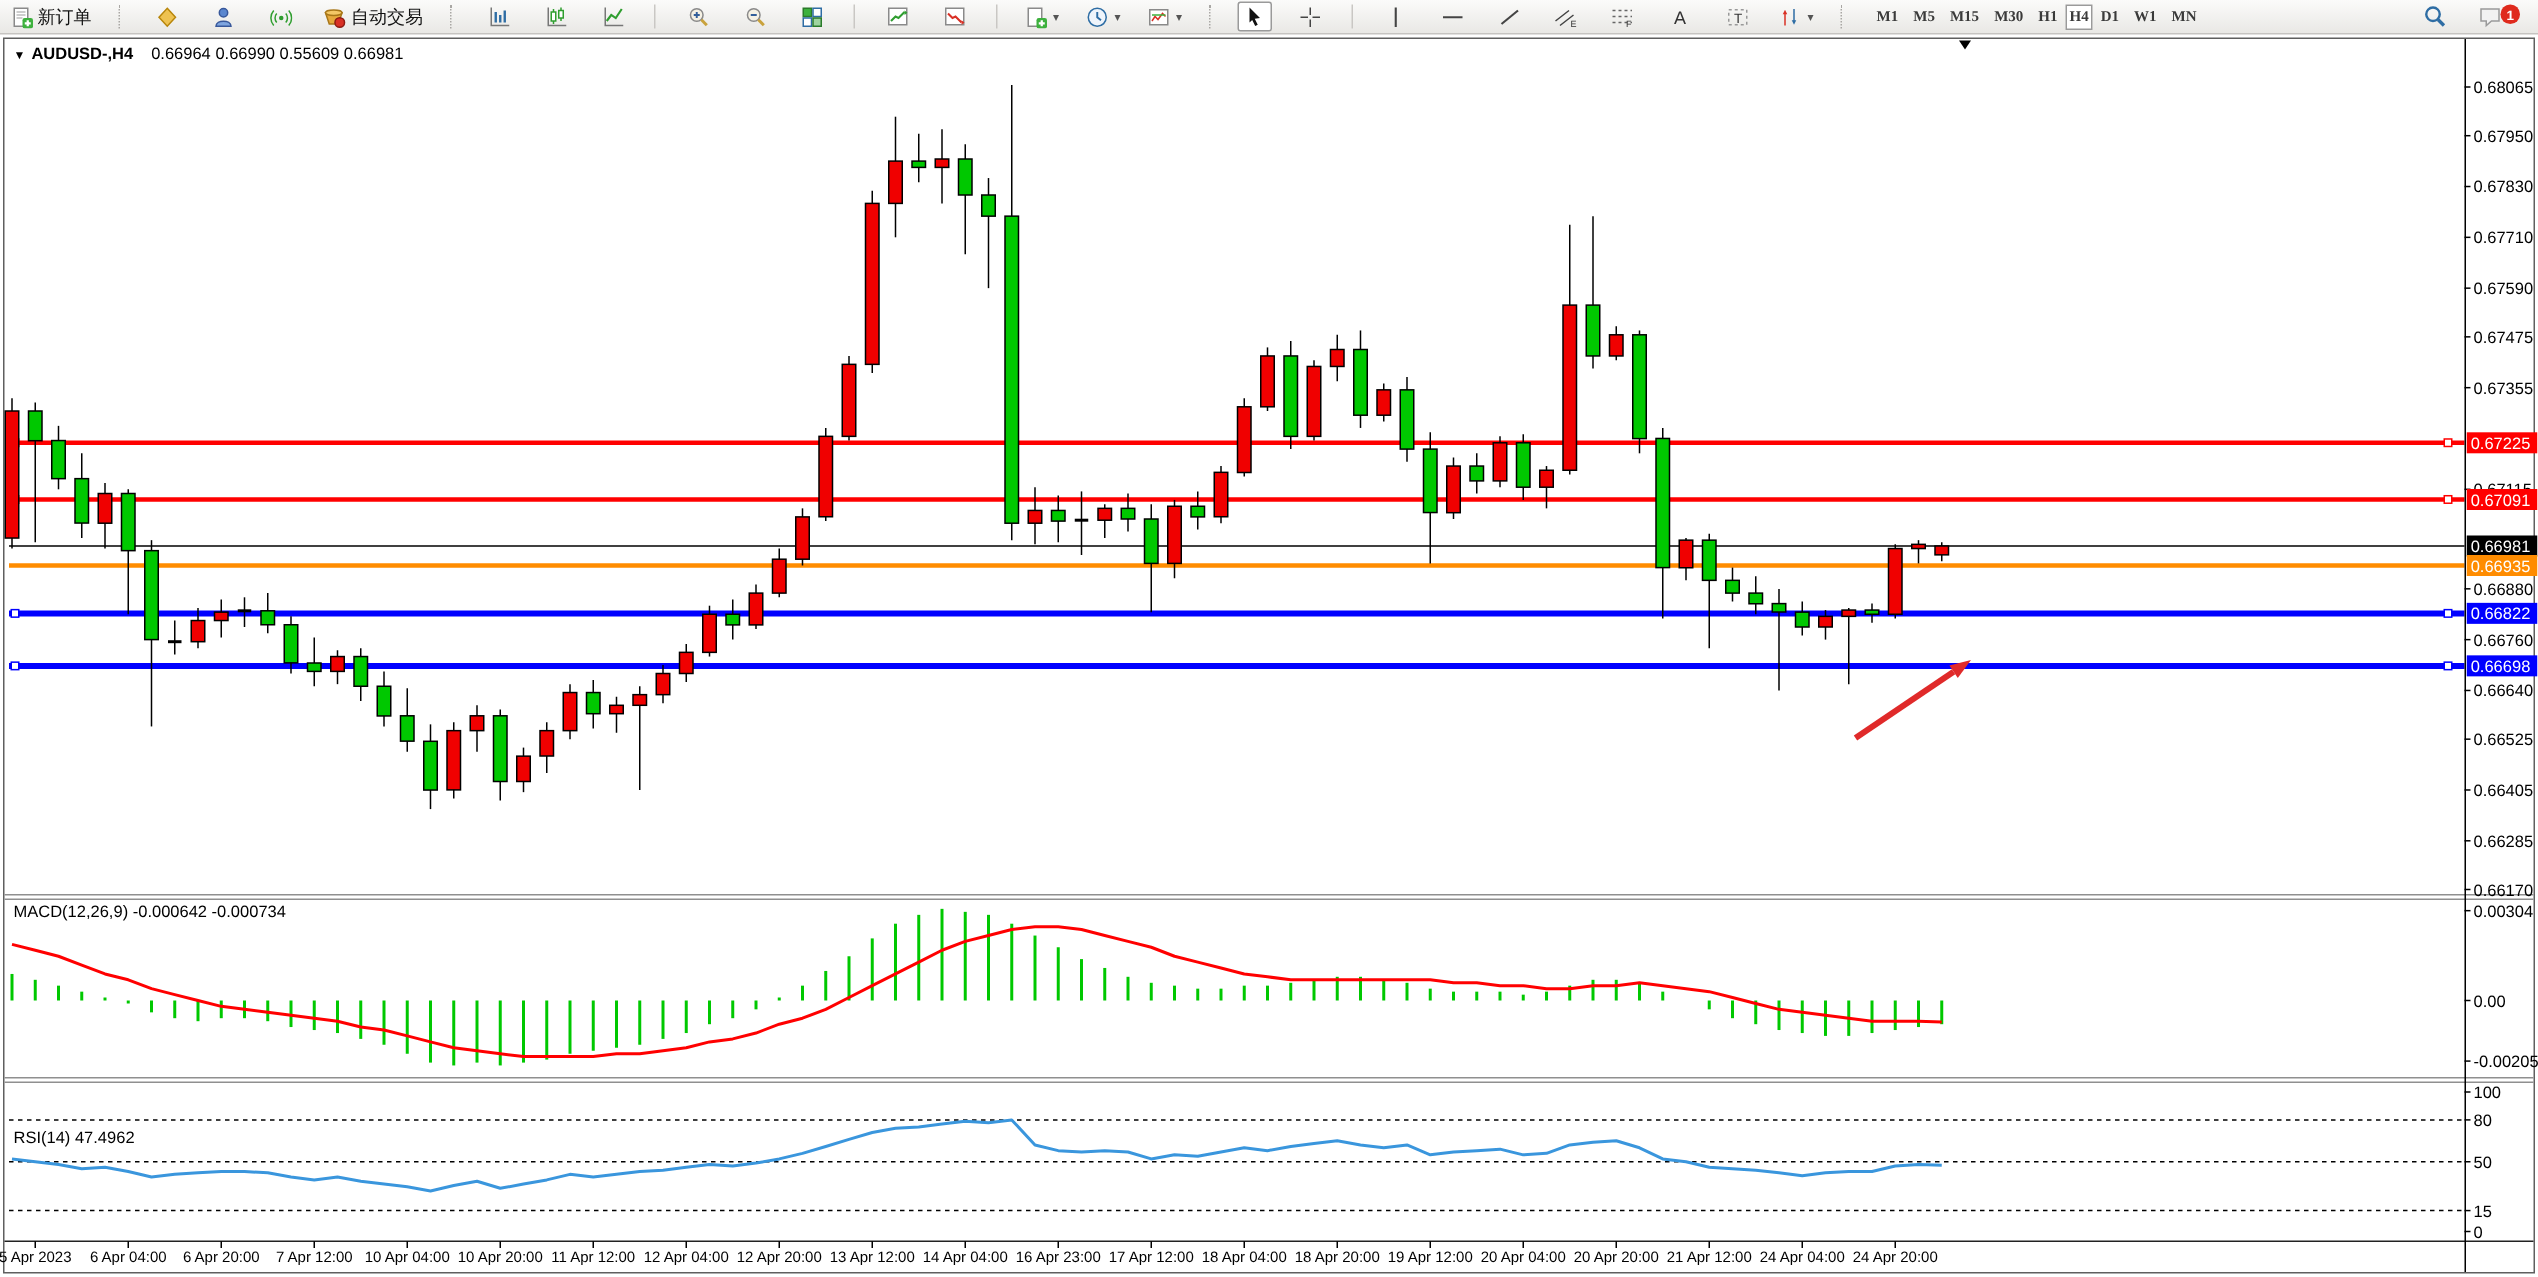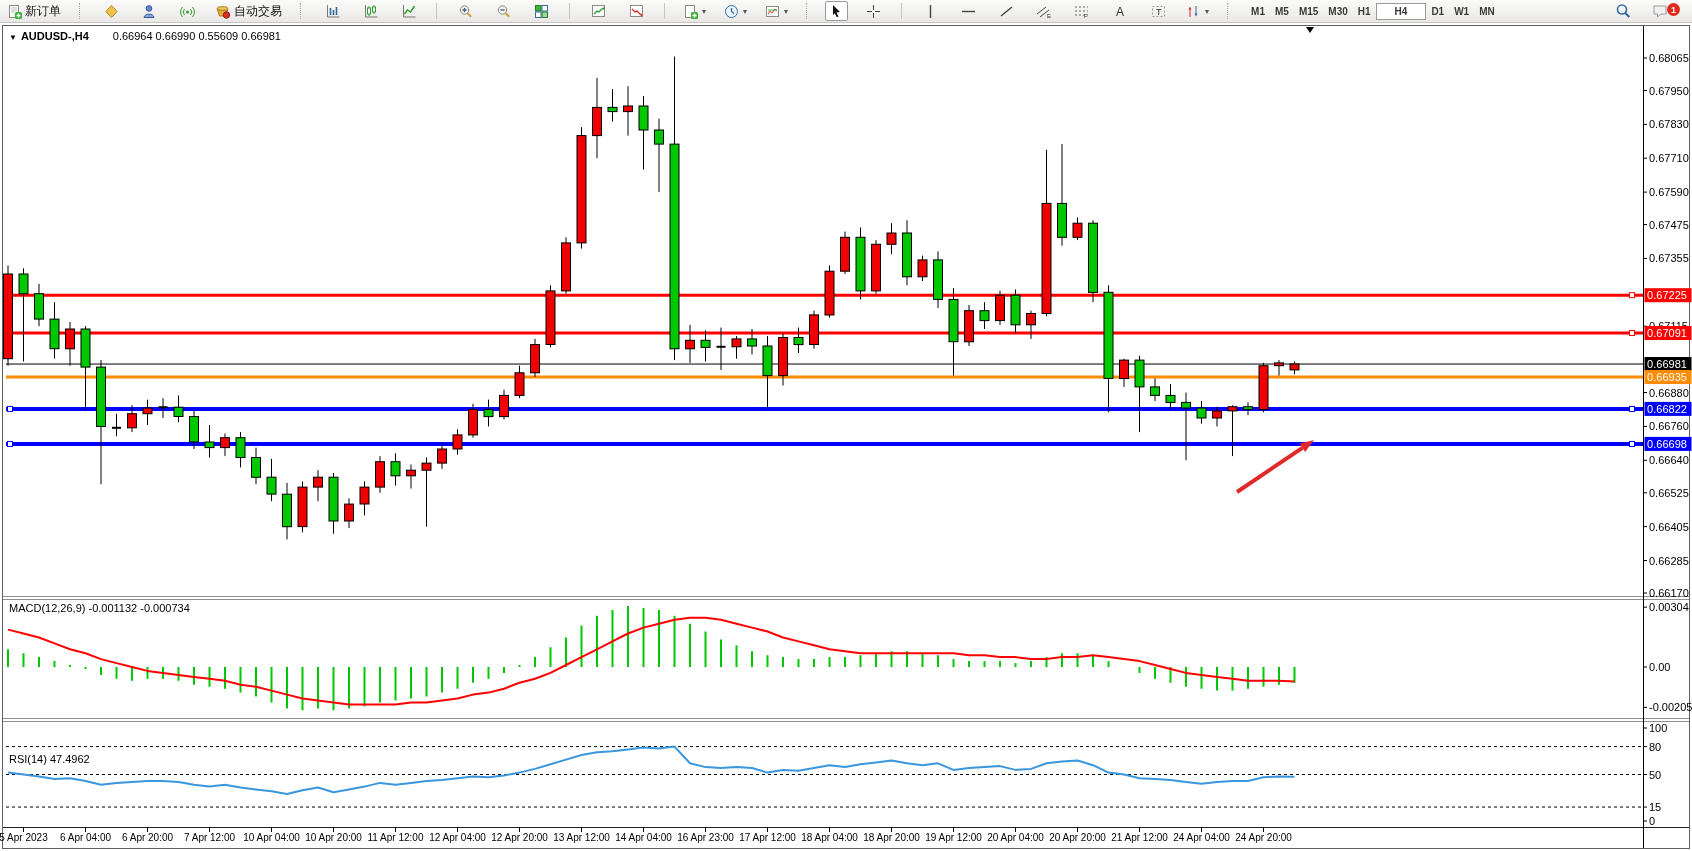--- a/index.html
+++ b/index.html
@@ -8,31 +8,31 @@
   .toolbar{position:absolute;top:0;left:0;width:1692px;height:23px;
     background:linear-gradient(#fbfbfa,#e9e8e5);border-bottom:1px solid #c6c4c1;
     display:flex;align-items:center;padding:0 4px;box-sizing:border-box;z-index:6;gap:12px;}
   .tbtn{height:20px;min-width:20px;display:flex;align-items:center;justify-content:center;
     gap:3px;padding:0 3px;border-radius:2px;flex:0 0 auto;}
   .tbtn.active{background:#ffffff;border:1px solid #9a9a9a;box-sizing:border-box;}
   .tsep{width:1px;height:16px;background:#c9c7c4;margin:0 3px;flex:0 0 auto;}
   .grip{width:3px;height:16px;border-left:1px dotted #a9a7a4;margin:0 3px;flex:0 0 auto;}
   .cn{font-size:12px;color:#111;white-space:nowrap;}
   .caret{font-size:8px;color:#555;margin-left:1px;}
-  .tf{font-size:10px;font-weight:bold;color:#3a3a3a;padding:3px 5px;flex:0 0 auto;}
-  .tf.active{background:#ffffff;border:1px solid #9a9a9a;padding:2px 18px;}
+  .tf{font-size:10px;font-weight:bold;color:#3a3a3a;padding:3px 5px;flex:0 0 auto;font-family:Liberation Serif, serif;}
+  .tf.active{background:#ffffff;border:1px solid #9a9a9a;padding:2px 2px;}
   .spacer{flex:1 1 auto;}
   .badge{position:absolute;top:2px;right:-6px;background:#df2a1d;color:#fff;font-size:9px;
     font-weight:bold;width:13px;height:13px;border-radius:7px;display:flex;
     align-items:center;justify-content:center;}
   .chat-wrap{position:relative;margin-right:14px;}
   #chart{position:absolute;top:0;left:0;z-index:1;font-family:"Liberation Sans",sans-serif;}
   .overlay{position:absolute;z-index:3;font-size:11px;color:#000;white-space:nowrap;}
   .tri{font-size:8px;margin-right:4px;}
-  .sym{font-weight:bold;margin-right:24px;}
+  .sym{font-weight:bold;margin-right:12px;}
 </style>
 </head>
 <body>
 
 <div class="toolbar">
   <div class="tbtn">
     <svg width="15" height="15">
         <rect x="2.5" y="1.5" width="9" height="12" fill="#fff" stroke="#8a8a8a"></rect>
         <path d="M4 4h6M4 6h6M4 8h4" stroke="#bdbdbd"></path>
         <rect x="8" y="8" width="7" height="7" rx="1.5" fill="#3db13d"></rect>
@@ -637,14 +637,14 @@
     <g>
       <line x1="1237" y1="492" x2="1302.4" y2="447.8" stroke="#e02a2a" stroke-width="4"></line>
       <polygon points="1314,440 1305.2,452.0 1299.6,443.7" fill="#e02a2a"></polygon>
     </g>
     <polygon points="1306,27 1314,27 1310,33" fill="#000000"></polygon>
   </svg>
 
 <div class="overlay" style="top:30px;left:9px;">
   <span class="tri">▼</span><span class="sym">AUDUSD-,H4</span><span>0.66964 0.66990 0.55609 0.66981</span>
 </div>
-<div class="overlay" style="top:602px;left:9px;">MACD(12,26,9) -0.001132 -0.000734</div>
+<div class="overlay" style="top:602px;left:9px;">MACD(12,26,9) -0.000642 -0.000734</div>
 <div class="overlay" style="top:753px;left:9px;">RSI(14) 47.4962</div>
 
 </body></html>

